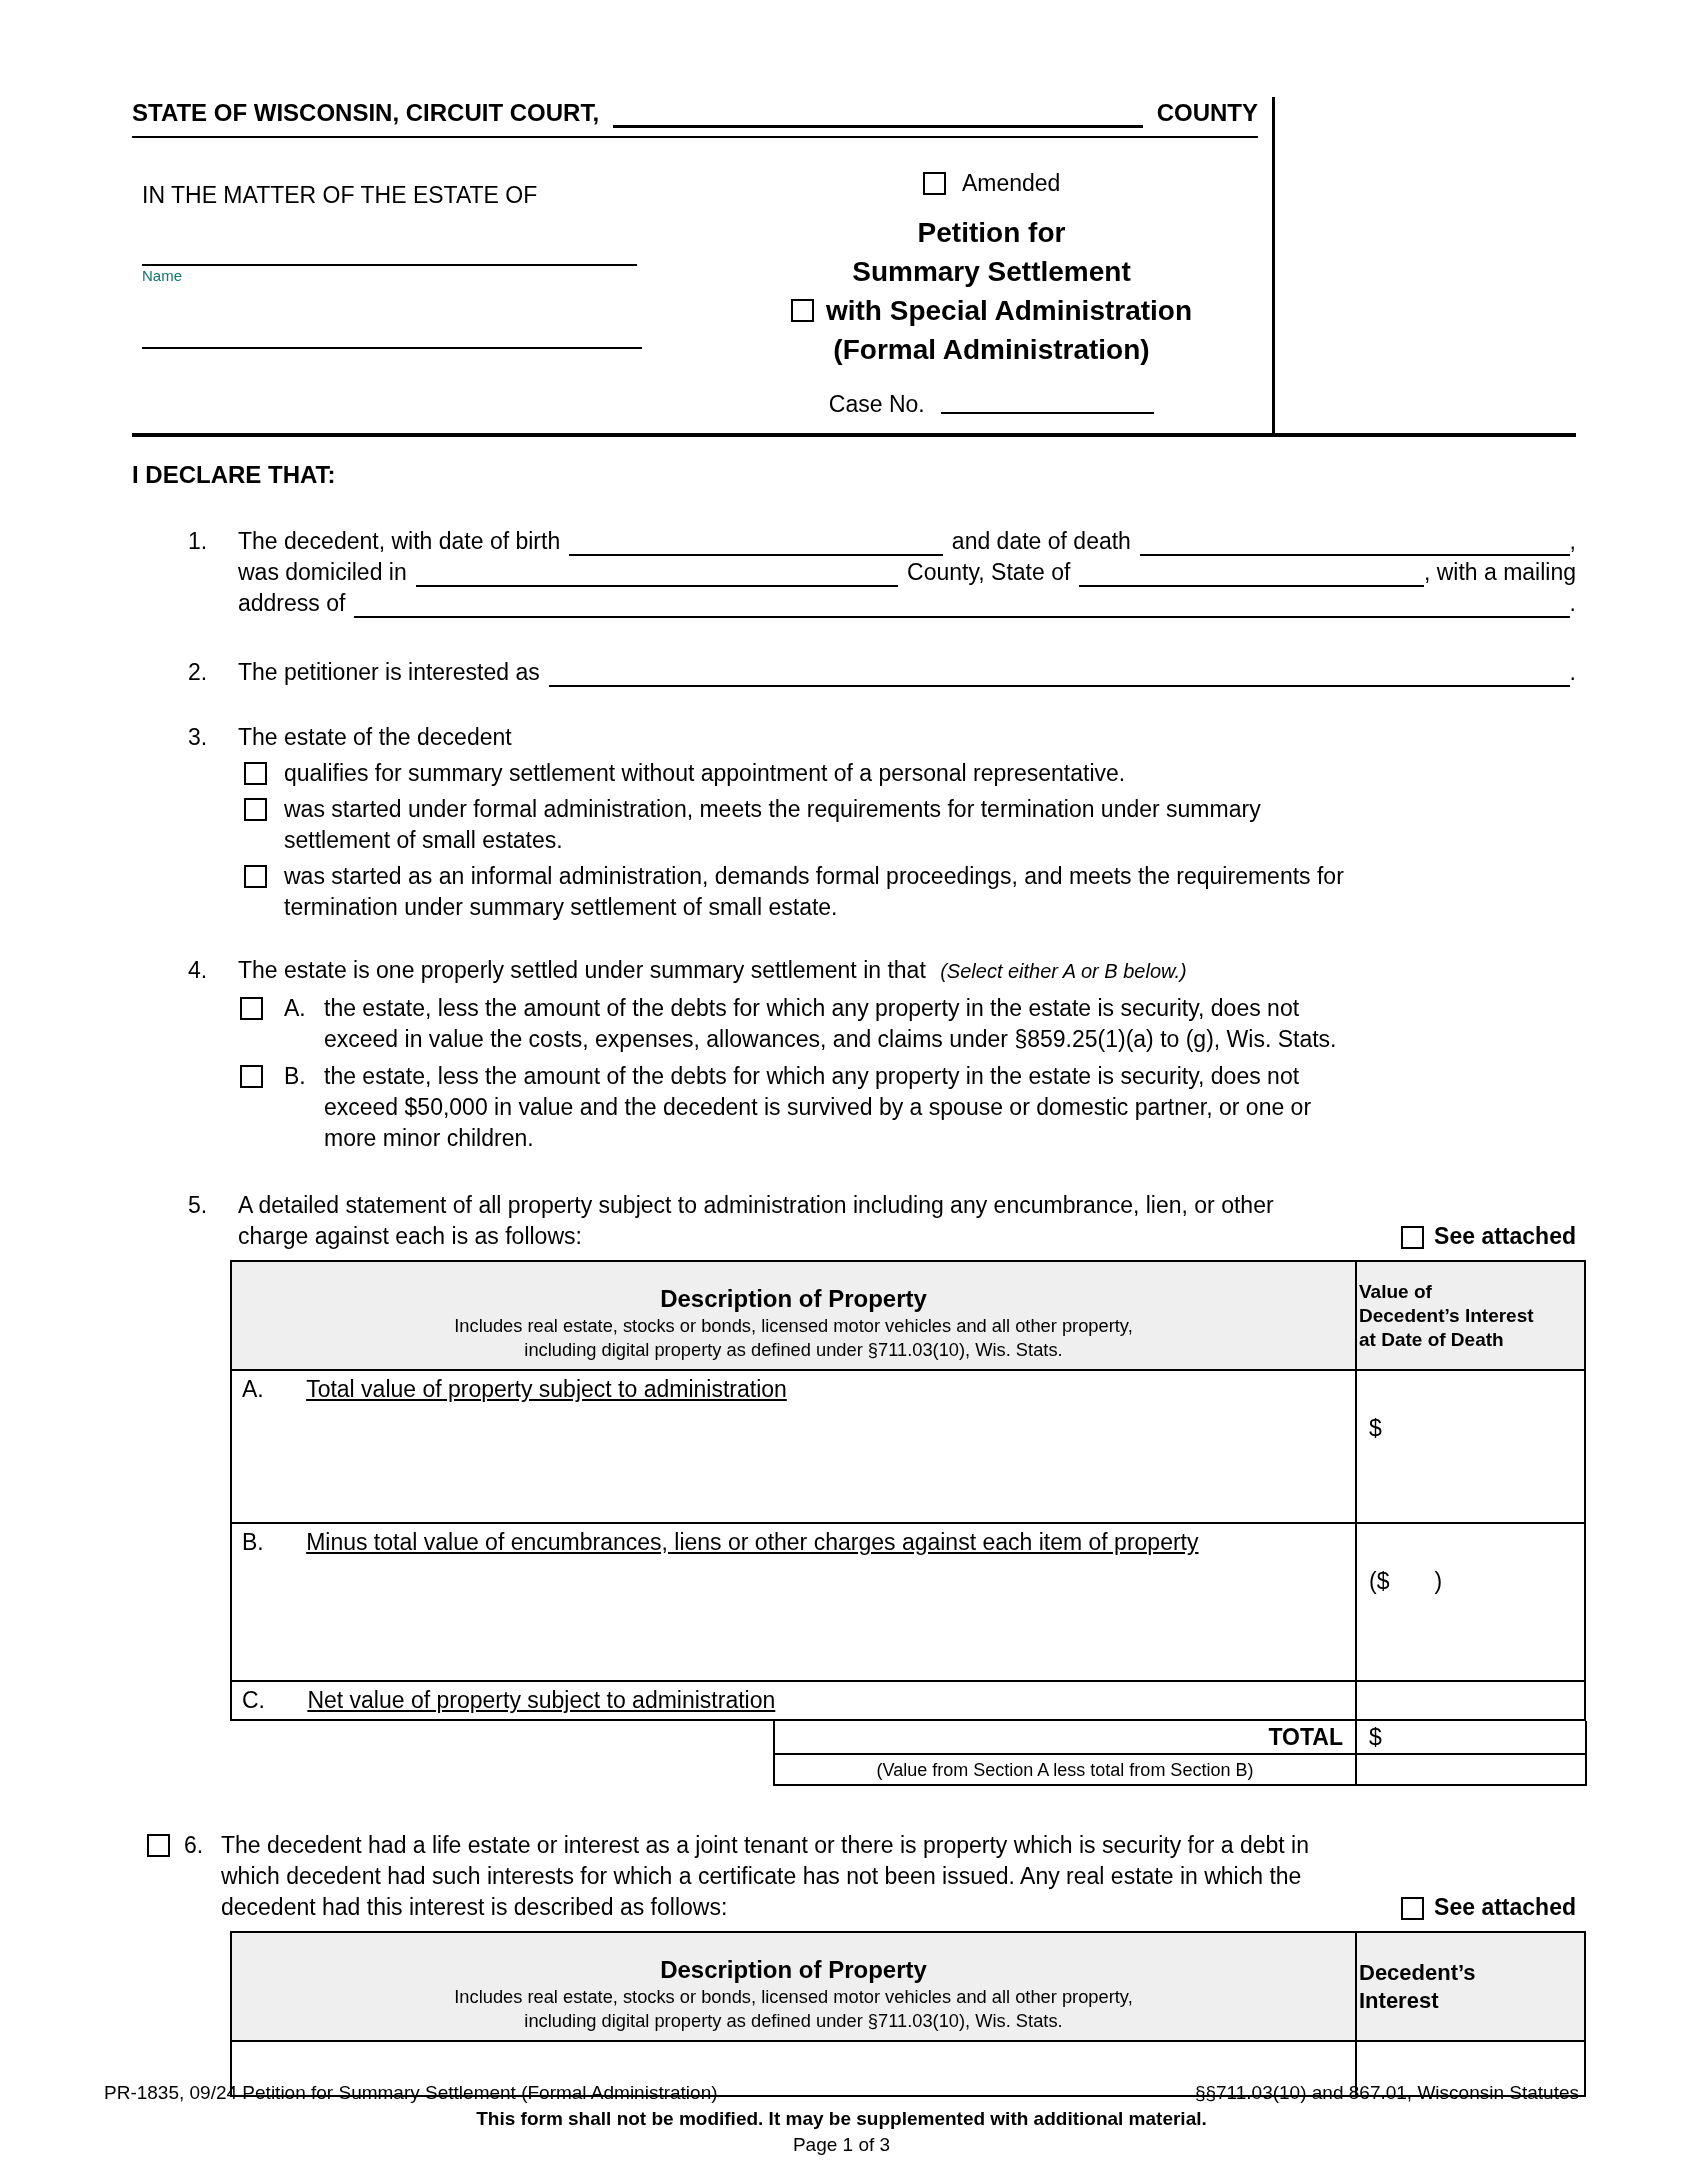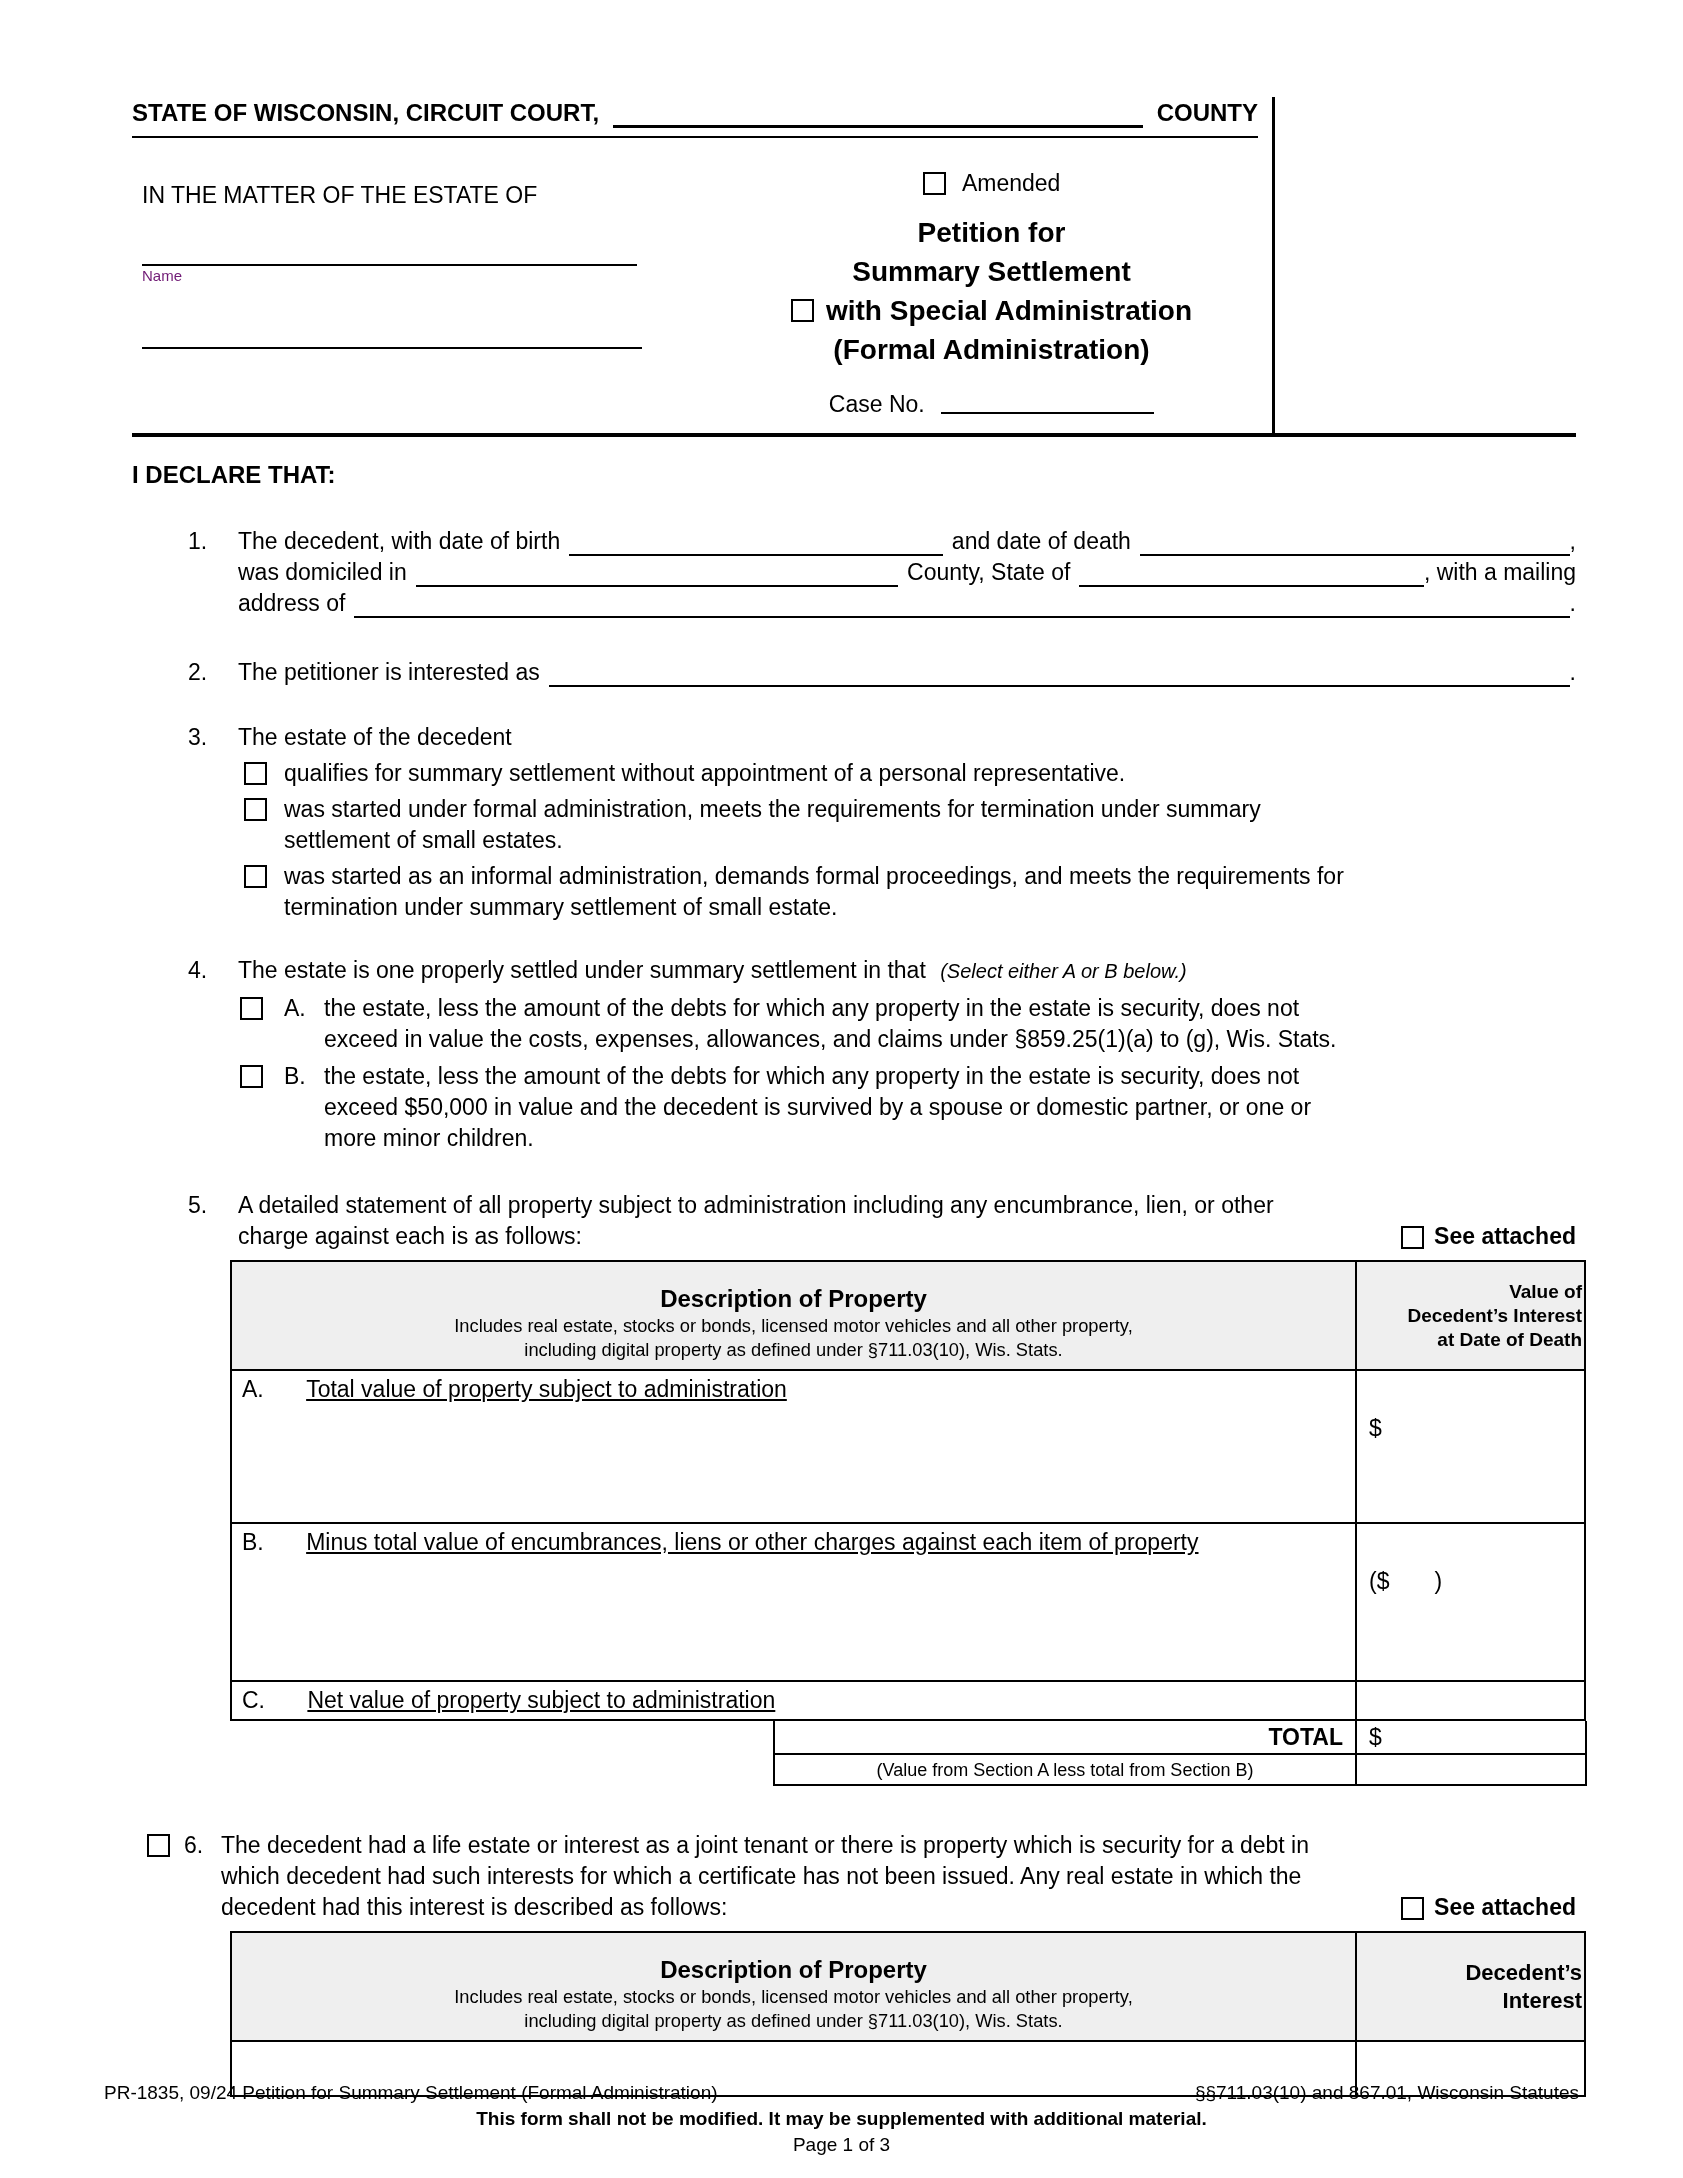--- a/index.html
+++ b/index.html
@@ -12,21 +12,21 @@
   .content { padding:97px 107px 0 132px; }
 
   
   .caption { width:1143px; border-right:3px solid #000; }
   .court-row { display:flex; align-items:flex-end; font-size:24px; font-weight:bold;
                border-bottom:2px solid #000; padding-bottom:8px; margin-right:14px; }
   .court-blank { flex:1; border-bottom:3px solid #000; height:26px; margin:0 14px; }
   .caption-cols { display:flex; min-height:295px; }
   .cap-left { width:579px; padding:42px 0 0 10px; flex:none; }
   .name-line  { width:495px; height:55px; border-bottom:2px solid #000; }
-  .name-label { font-size:15px; line-height:20px; color:#701a75; }
+  .name-label { font-size:15px; line-height:20px; color:#0f766e; }
   .name-line2 { width:500px; height:63px; border-bottom:2px solid #000; }
   .cap-right { flex:1; text-align:center; padding-top:30px; }
   .cb { display:inline-block; width:23px; height:23px; border:2px solid #000; background:#fff;
         vertical-align:-4px; flex:none; }
   .amended-row span.lbl { margin-left:10px; }
   .form-title { font-size:28px; font-weight:bold; line-height:39px; margin-top:14px; }
   .cb-title { margin-right:12px; vertical-align:-2px; }
   .case-row { margin-top:20px; }
   .case-blank { display:inline-block; width:213px; height:22px; border-bottom:2px solid #000;
                 margin-left:10px; vertical-align:-2px; }
@@ -55,21 +55,21 @@
 
   
   .ptable { margin:8px 0 0 98px; width:1356px; border:2px solid #000; }
   .pt-head { display:flex; background:#efefef; border-bottom:2px solid #000; }
   .pt-c1 { width:1125px; flex:none; border-right:2px solid #000; }
   .pt-head .pt-c1 { text-align:center; padding:22px 6px 7px; }
   .pt-title { font-size:24px; font-weight:bold; line-height:30px; }
   .pt-sub { font-size:18.3px; line-height:24px; }
   .pt-c2 { flex:1; }
   .pt-head .pt-c2 { display:flex; flex-direction:column; justify-content:center;
-                    text-align:right; font-weight:bold; font-size:19px; line-height:24px; padding:2px; }
+                    text-align:left; font-weight:bold; font-size:19px; line-height:24px; padding:2px; }
   .pt-head6 .pt-c2 { font-size:22px; line-height:28px; }
   .pt-row { display:flex; border-bottom:2px solid #000; }
   .pt-row.last { border-bottom:none; }
   .pt-row .pt-c1 { padding:3px 10px; }
   .pt-row .pt-c2 { padding:42px 6px 0 12px; }
   .row-a { height:153px; } .row-b { height:158px; } .row-c { height:37px; }
   .row-c .pt-c2 { padding-top:4px; }
   .pt-empty { height:53px; border-bottom:none; }
   .u { text-decoration:underline;margin-left:36px; }
   .paren-gap { display:inline-block; width:45px; }

